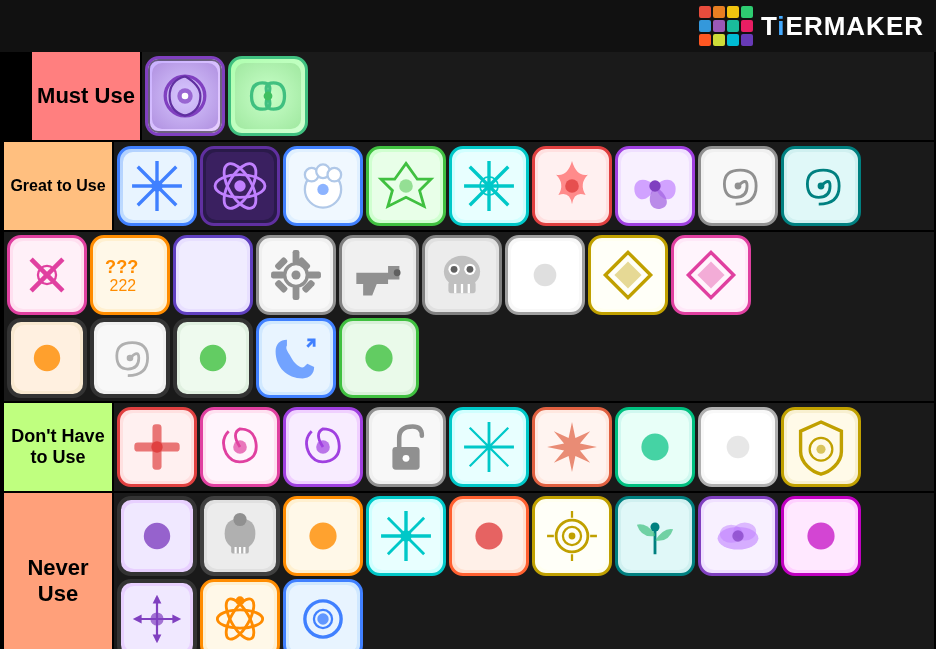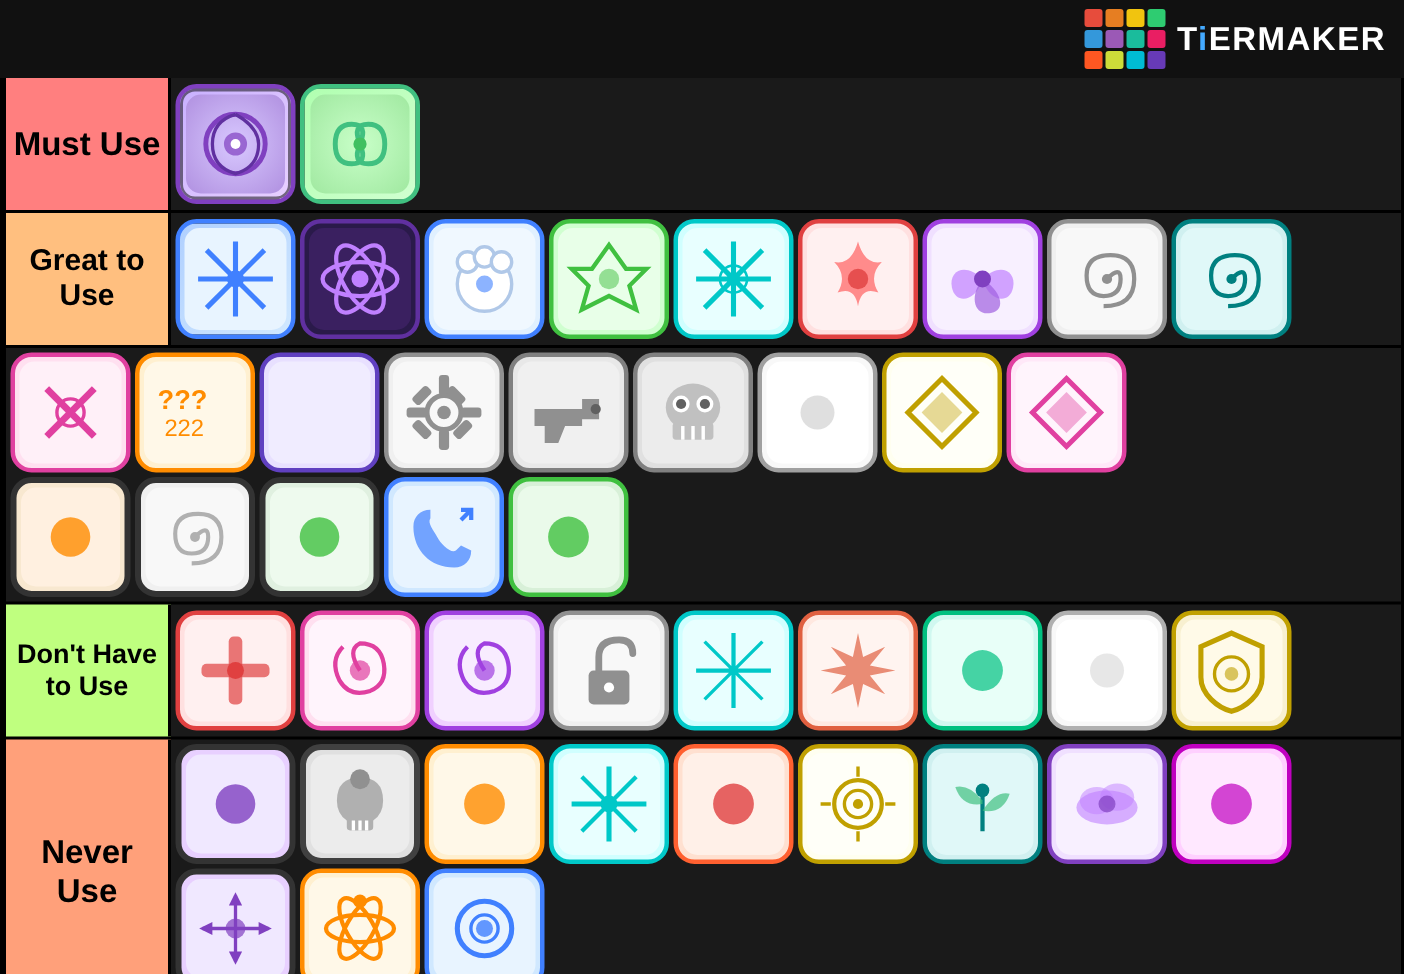--- a/index.html
+++ b/index.html
@@ -61,28 +61,28 @@
       grid-template-columns: repeat(4, 12px);
       grid-template-rows: repeat(3, 12px);
       gap: 2px;
     }
     .logo-cell {
       width: 12px;
       height: 12px;
       border-radius: 2px;
     }
     .logo-text {
-      font-size: 22px;
+      font-size: 26px;
       font-weight: bold;
       color: #fff;
       letter-spacing: 1px;
     }
 
     
-    .must-use-bg { background: #ff7f7f; }
+    .must-use-bg { background: #ff7f7f; margin-left: 28px; }
 
     
     .item svg { width: 100%; height: 100%; }
 
     
     .border-purple { border: 3px solid #a040e0; background: #e8e0ff; }
 
     
     .dark-border {
       border: 4px solid #222;
@@ -148,21 +148,21 @@
           <svg viewBox="0 0 60 60" width="56" height="56">
               <path d="M15 30 Q15 18 25 18 Q35 18 30 30 Q25 42 35 42 Q45 42 45 30 Q45 18 35 18 Q25 18 30 30 Q35 42 25 42 Q15 42 15 30Z" fill="none" stroke="#40c080" stroke-width="3"></path>
               <circle cx="30" cy="30" r="4" fill="#40c060"></circle>
             </svg>
         </div>
       </div>
     </div>
   </div>
 
   <div class="tier-section" style="border-bottom:2px solid #000;">
-    <div class="tier-label" style="background:#ffbf7f;font-size:20px;font-weight:bold;width:110px;min-width:110px;display:flex;align-items:center;justify-content:center;text-align:center;border-right:2px solid #000;padding:4px;min-height:88px;">Great to Use</div>
+    <div class="tier-label" style="background:#ffbf7f;font-size:16px;font-weight:bold;width:110px;min-width:110px;display:flex;align-items:center;justify-content:center;text-align:center;border-right:2px solid #000;padding:4px;min-height:88px;">Great to Use</div>
     <div class="tier-items" style="background:#1a1a1a;display:flex;flex-wrap:wrap;flex:1;padding:3px;gap:3px;align-items:center;min-height:88px;">
 
       <div class="item" style="background:linear-gradient(135deg,#b0d0ff,#d0e8ff);border:3px solid #4080ff;border-radius:14px;position:relative;width:80px;height:80px;">
         <div style="position:absolute;inset:3px;border-radius:10px;background:#e8f4ff;display:flex;align-items:center;justify-content:center;">
           <svg viewBox="0 0 60 60" width="54" height="54">
               <line x1="30" y1="8" x2="30" y2="52" stroke="#4080ff" stroke-width="3"></line>
               <line x1="8" y1="30" x2="52" y2="30" stroke="#4080ff" stroke-width="3"></line>
               <line x1="13" y1="13" x2="47" y2="47" stroke="#4080ff" stroke-width="3"></line>
               <line x1="47" y1="13" x2="13" y2="47" stroke="#4080ff" stroke-width="3"></line>
               <circle cx="30" cy="30" r="5" fill="#4080ff"></circle>

